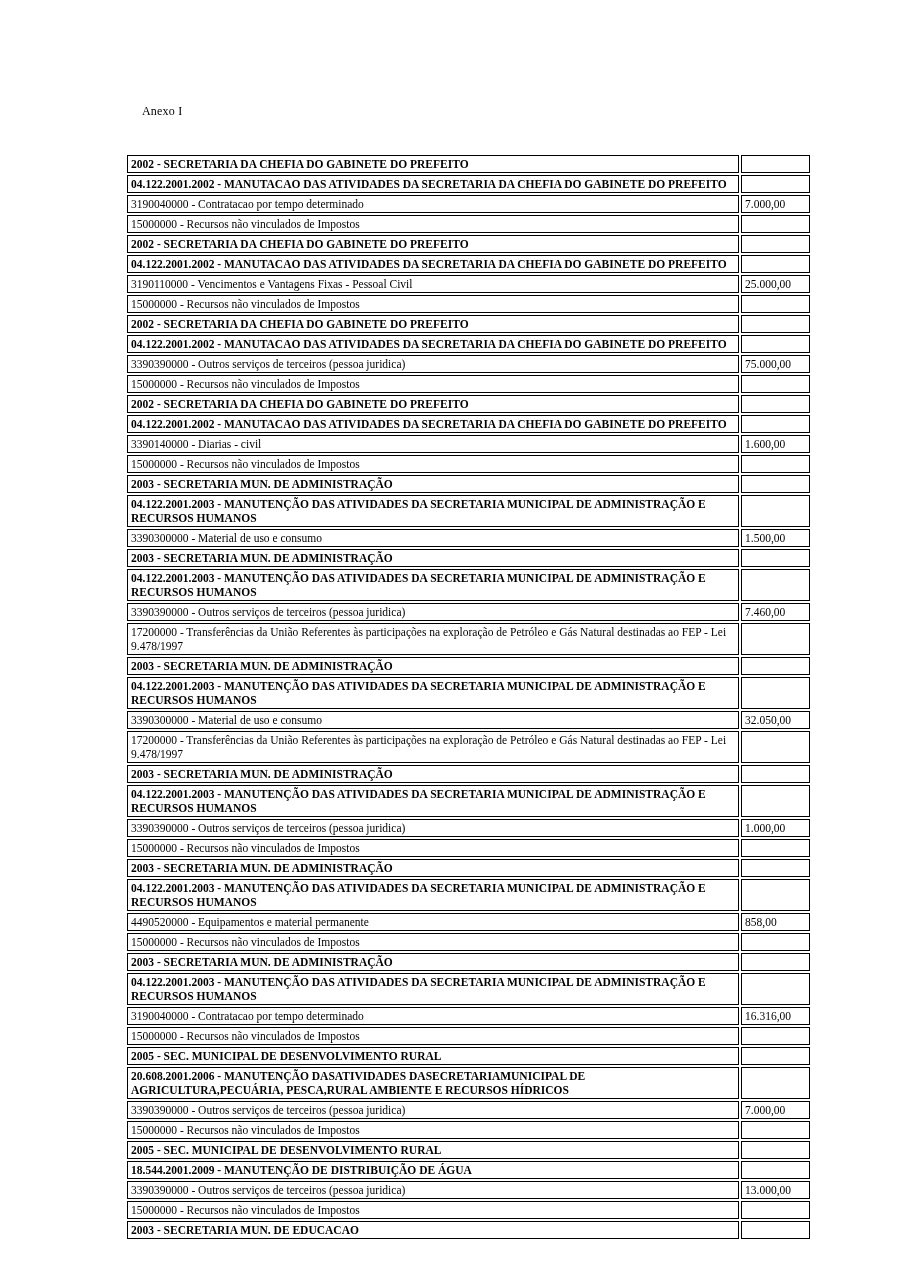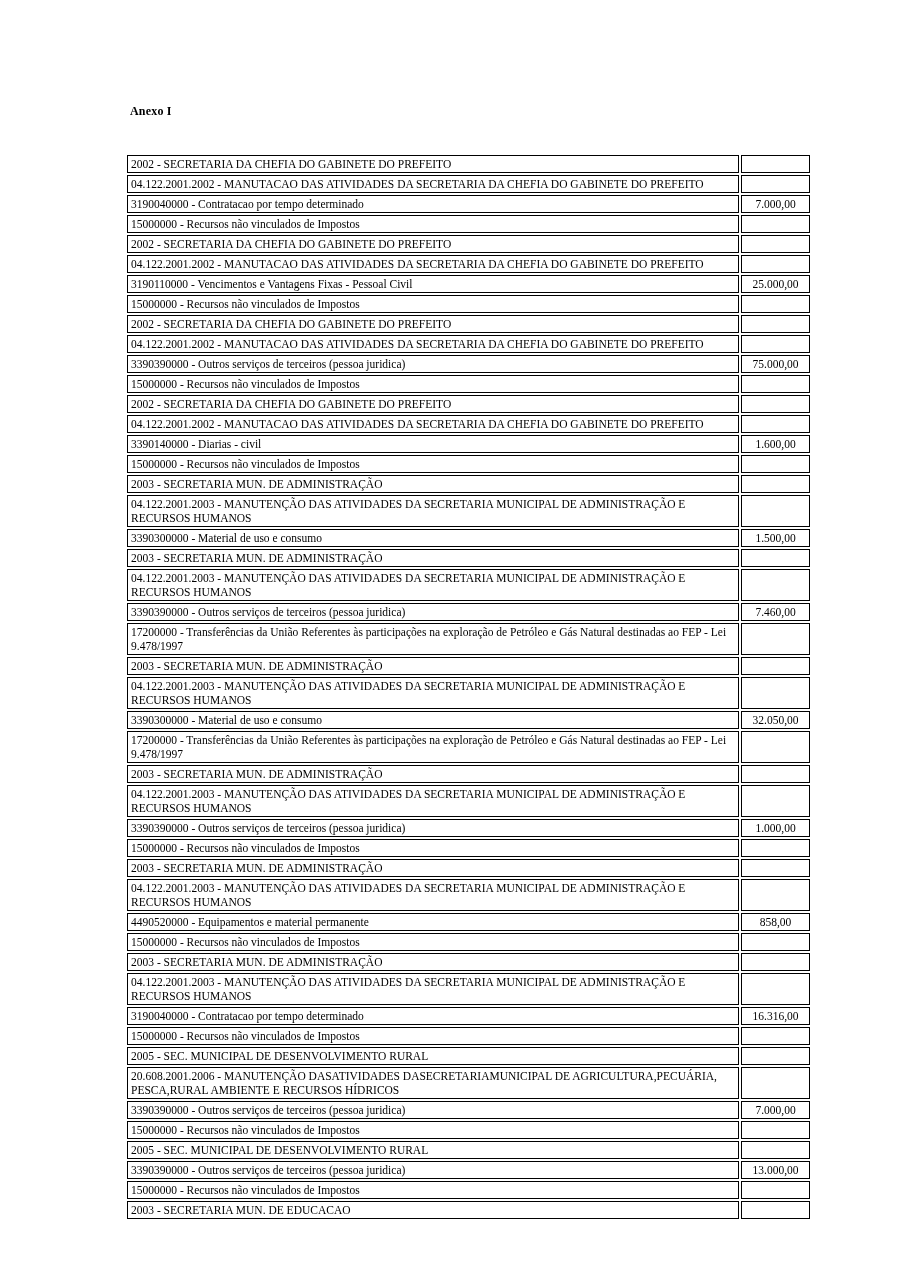--- a/index.html
+++ b/index.html
@@ -12,44 +12,44 @@
     width: 900px;
     min-height: 1273px;
     background: #ffffff;
     font-family: "Liberation Serif", "DejaVu Serif", serif;
     color: #000000;
     box-sizing: border-box;
     padding: 104px 100px 40px 127px;
   }
   .doc-heading {
     font-size: 12px;
-    font-weight: bold;
-    margin: 0 0 34px 3px;
+    font-weight: normal;
+    margin: 0 0 34px 15px;
     letter-spacing: 0.2px;
   }
   table.budget-table {
     border-collapse: separate;
     border-spacing: 2px;
     width: 675px;
     table-layout: fixed;
     margin-left: -2px; 
   }
   table.budget-table td {
     border: 1px solid #000000;
     font-size: 11.5px;
     line-height: 14px;
     padding: 1px 3px;
     vertical-align: top;
     overflow: hidden;
   }
   td.cell-desc  { width: 604px; }
-  td.cell-value { width: 61px; text-align: center; white-space: nowrap; }
+  td.cell-value { width: 61px; text-align: left; white-space: nowrap; }
   tr.row-org td.cell-desc,
   tr.row-action td.cell-desc {
-    font-weight: normal;
+    font-weight: bold;
   }
 </style>
 </head>
 <body>
 
 <div class="page">
   <div class="doc-heading">Anexo I</div>
 
   <table class="budget-table">
     <tbody>
@@ -222,20 +222,24 @@
           <td class="cell-value">7.000,00</td>
         </tr>
         <tr class="row-source">
           <td class="cell-desc">15000000 - Recursos não vinculados de Impostos</td>
           <td class="cell-value"></td>
         </tr>
         <tr class="row-org">
           <td class="cell-desc">2005 - SEC. MUNICIPAL DE DESENVOLVIMENTO RURAL</td>
           <td class="cell-value"></td>
         </tr>
+        <tr class="row-action">
+          <td class="cell-desc">18.544.2001.2009 - MANUTENÇÃO DE DISTRIBUIÇÃO DE ÁGUA</td>
+          <td class="cell-value"></td>
+        </tr>
         <tr class="row-item">
           <td class="cell-desc">3390390000 - Outros serviços de terceiros (pessoa juridica)</td>
           <td class="cell-value">13.000,00</td>
         </tr>
         <tr class="row-source">
           <td class="cell-desc">15000000 - Recursos não vinculados de Impostos</td>
           <td class="cell-value"></td>
         </tr>
         <tr class="row-org">
           <td class="cell-desc">2003 - SECRETARIA MUN. DE EDUCACAO</td>

